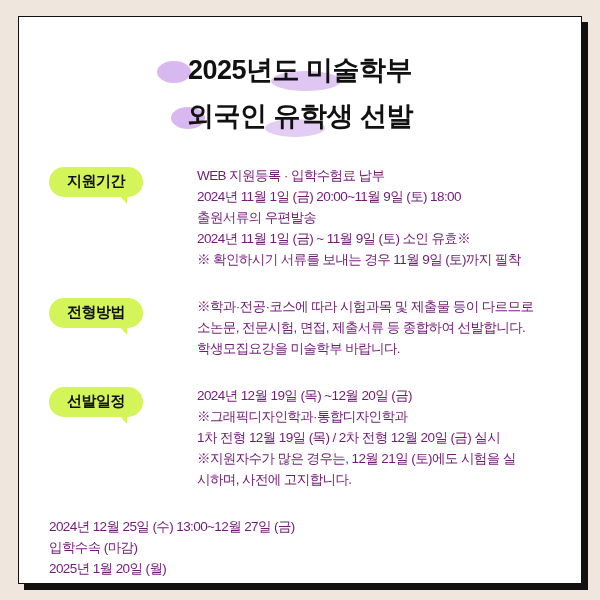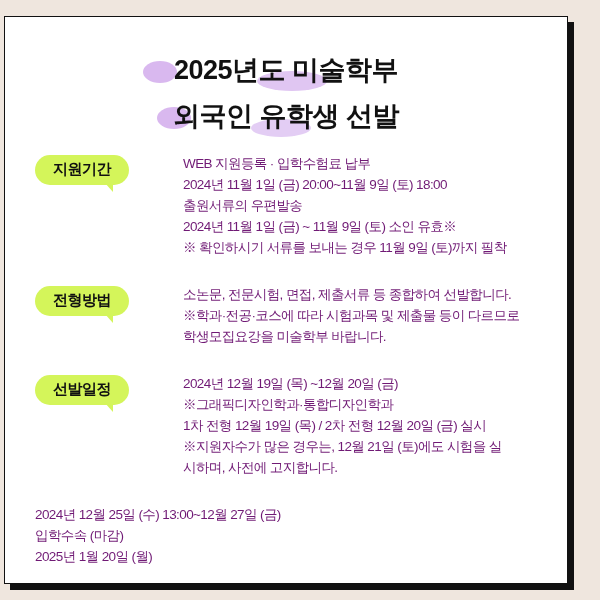--- a/index.html
+++ b/index.html
@@ -8,21 +8,21 @@
   }
   body {
     width: 600px;
     height: 600px;
     background: #efe6de;
     font-family: "Liberation Sans", sans-serif;
     overflow: hidden;
   }
   .poster {
     position: absolute;
-    left: 4px;
+    left: 18px;
     top: 16px;
     width: 564px;
     height: 568px;
     background: #ffffff;
     box-shadow: 6px 6px 0 0 #111111;
     border: 1px solid #111111;
     box-sizing: border-box;
     overflow: hidden;
   }
   
@@ -74,21 +74,21 @@
   .blob-4 {
     width: 60px;
     height: 18px;
     left: 246px;
     top: 26px;
     background: #e3cdf4;
   }
 
   
   .rows {
-    margin-top: 2px;
+    margin-top: 14px;
     padding-left: 30px;
   }
   .row {
     display: flex;
     align-items: flex-start;
     margin-bottom: 26px;
   }
   .tag-cell {
     width: 148px;
     flex: 0 0 148px;
@@ -160,22 +160,22 @@
         <div class="body-line">2024년 11월 1일 (금) ~ 11월 9일 (토) 소인 유효※</div>
         <div class="body-line">※ 확인하시기 서류를 보내는 경우 11월 9일 (토)까지 필착</div>
       </div>
     </div>
 
     <div class="row">
       <div class="tag-cell">
         <span class="tag">전형방법</span>
       </div>
       <div class="body-cell">
+        <div class="body-line">※학과·전공·코스에 따라 시험과목 및 제출물 등이 다르므로</div>
         <div class="body-line">소논문, 전문시험, 면접, 제출서류 등 종합하여 선발합니다.</div>
-        <div class="body-line">※학과·전공·코스에 따라 시험과목 및 제출물 등이 다르므로</div>
         <div class="body-line">학생모집요강을 미술학부 바랍니다.</div>
       </div>
     </div>
 
     <div class="row">
       <div class="tag-cell">
         <span class="tag">선발일정</span>
       </div>
       <div class="body-cell">
         <div class="body-line">2024년 12월 19일 (목) ~12월 20일 (금)</div>

